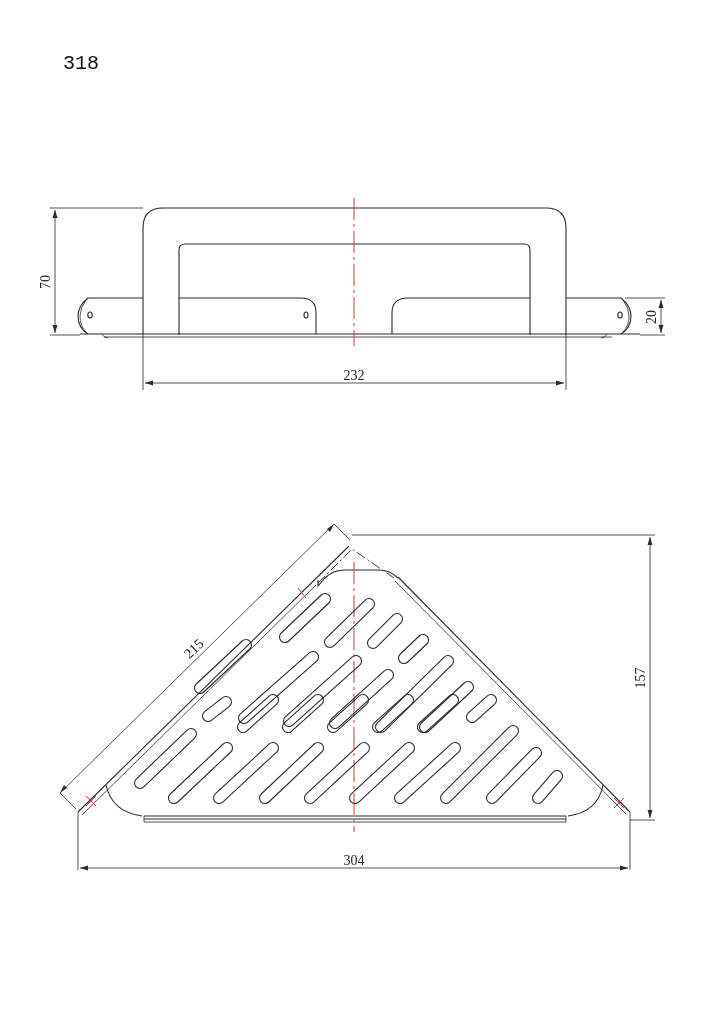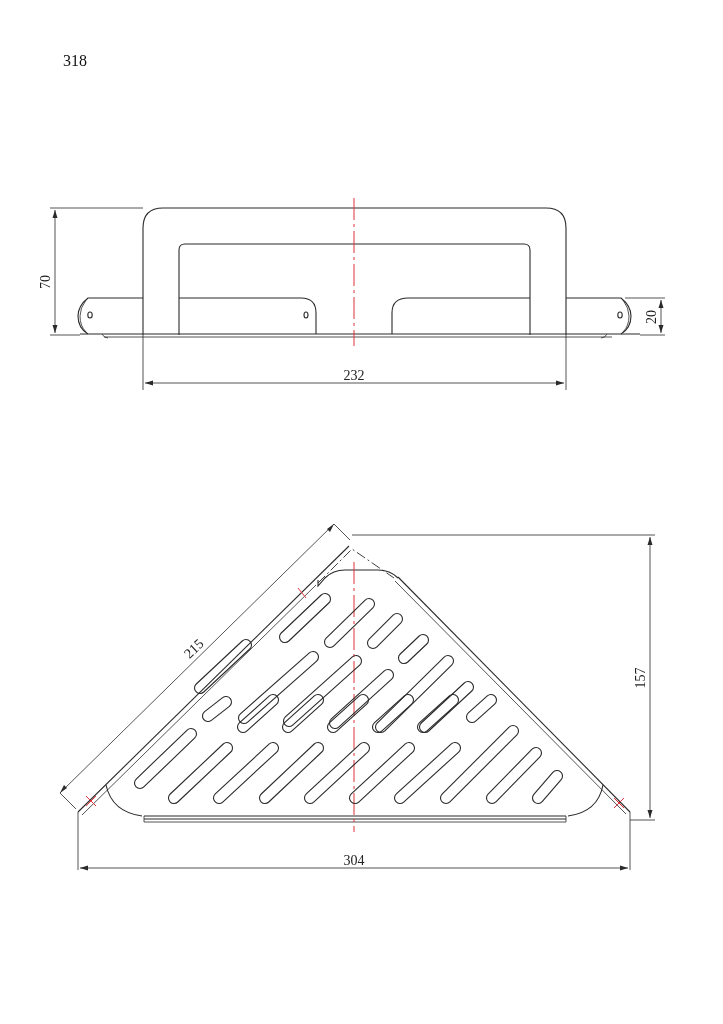--- a/index.html
+++ b/index.html
@@ -1,20 +1,20 @@
 <!DOCTYPE html>
 <html><head>
   <meta charset="utf-8">
   <style>
     html, body { margin: 0; padding: 0; background: #ffffff; }
     body { width: 723px; height: 1024px; position: relative; overflow: hidden; }
     .page { position: absolute; left: 0; top: 0; width: 723px; height: 1024px; background: #ffffff; }
     .model-number {
       position: absolute; left: 63px; top: 52px;
-      font-family: Liberation Serif, serif; font-size: 16px; color: #111111;
+      font-family: Liberation Mono, monospace; font-size: 20px; color: #111111;
     }
     svg.drawing { position: absolute; left: 0; top: 0; }
     .dim-text { font-family: "Liberation Serif", serif; font-size: 14px; fill: #222222; }
     .outline { fill: none; stroke: #2a2a2a; stroke-width: 1.1; }
     .thin { fill: none; stroke: #2a2a2a; stroke-width: 0.8; }
     .center { fill: none; stroke: #e0323a; stroke-width: 1; stroke-dasharray: 22 4 3 4; }
     .mark { stroke: #e0323a; stroke-width: 1; }
     .hidden-line { fill: none; stroke: #2a2a2a; stroke-width: 0.9; stroke-dasharray: 10 3 2 3; }
   </style>
 </head>

